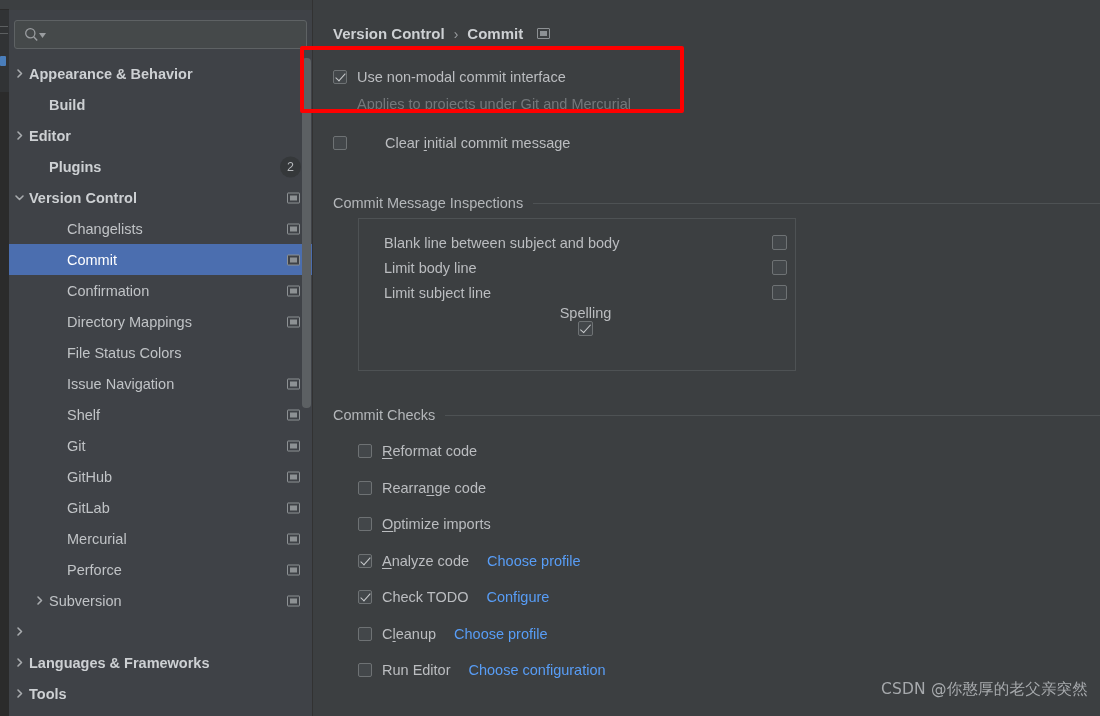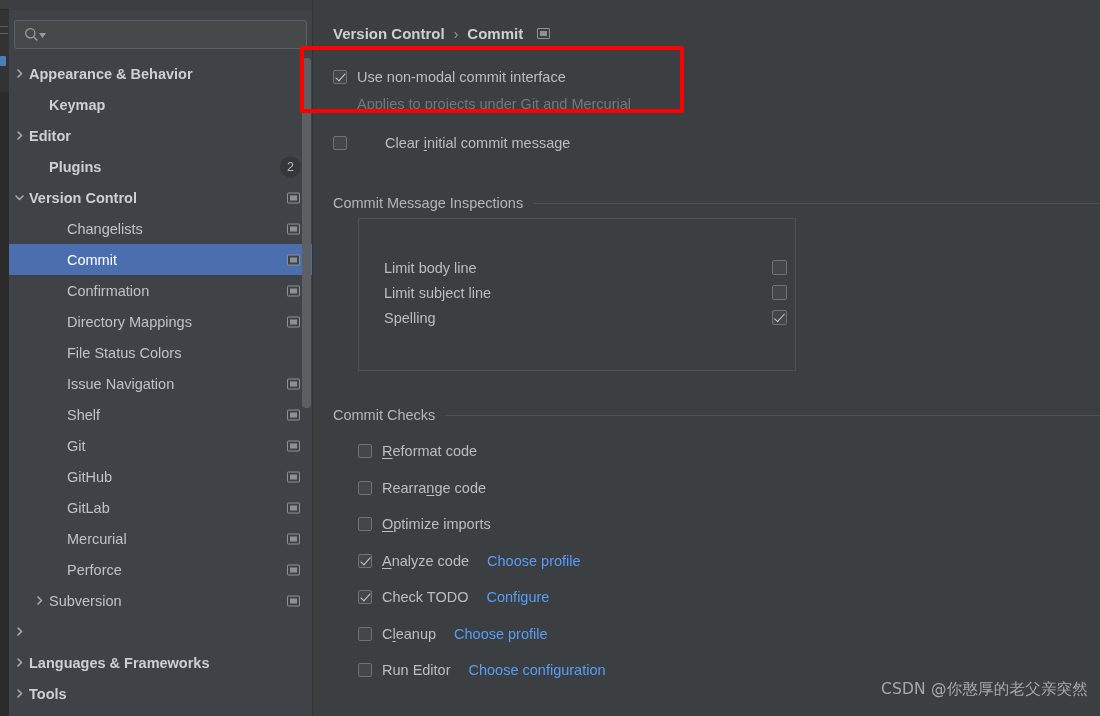--- a/index.html
+++ b/index.html
@@ -277,21 +277,21 @@
     <div class="tree" id="tree">
         <div class="tree-row top-level">
           <span class="arrow" style="left: 2px;">
             <svg width="11" height="11" viewBox="0 0 11 11">
               <polyline points="4,2 7.5,5.5 4,9" fill="none" stroke="currentColor" stroke-width="1.6" stroke-linecap="round" stroke-linejoin="round"></polyline>
             </svg>
           </span>
           <span class="tree-label" style="margin-left: 20px;">Appearance &amp; Behavior</span>
         </div>
         <div class="tree-row top-level">
-          <span class="tree-label" style="margin-left: 40px;">Keymap</span>
+          <span class="tree-label" style="margin-left: 40px;">Build</span>
         </div>
         <div class="tree-row top-level">
           <span class="arrow" style="left: 2px;">
             <svg width="11" height="11" viewBox="0 0 11 11">
               <polyline points="4,2 7.5,5.5 4,9" fill="none" stroke="currentColor" stroke-width="1.6" stroke-linecap="round" stroke-linejoin="round"></polyline>
             </svg>
           </span>
           <span class="tree-label" style="margin-left: 20px;">Editor</span>
         </div>
         <div class="tree-row top-level">
@@ -413,29 +413,33 @@
       <span class="cbox"></span>
       <span><span>Clear </span><span class="mn">i</span><span>nitial commit message</span></span>
     </div>
 
     <div class="section" style="top:195px;">
       <span class="sec-label">Commit Message Inspections</span>
       <span class="sec-line"></span>
     </div>
 
     <div class="inspections-box" id="inspections-box">
+        <div class="insp-row" style="top: 11px;">
+          <span>Blank line between subject and body</span>
+          <span class="ibox"></span>
+        </div>
         <div class="insp-row" style="top: 36px;">
           <span>Limit body line</span>
           <span class="ibox"></span>
         </div>
         <div class="insp-row" style="top: 61px;">
           <span>Limit subject line</span>
           <span class="ibox"></span>
         </div>
-        <div class="insp-row" style="top: 86px;">
+        <div class="insp-row" style="top: 86px; flex-direction: column;">
           <span>Spelling</span>
           <span class="ibox checked"></span>
         </div>
       </div>
 
     <div class="section" style="top:407px;">
       <span class="sec-label">Commit Checks</span>
       <span class="sec-line"></span>
     </div>
 

